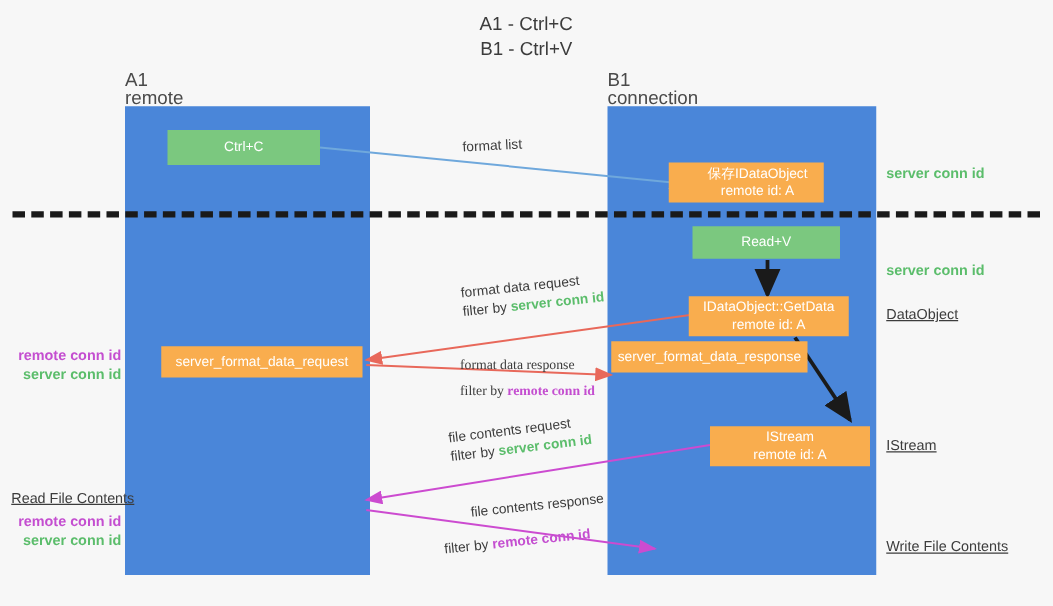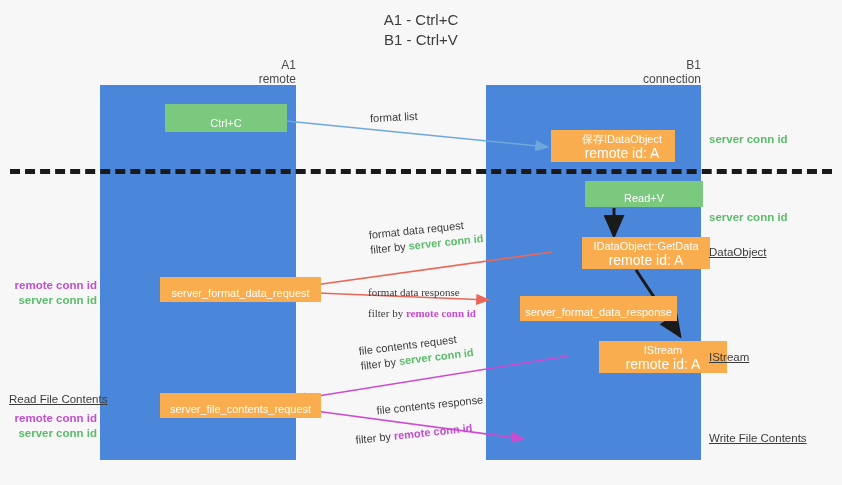--- a/index.html
+++ b/index.html
@@ -22,22 +22,22 @@
     left: 0; top: 10px;
     width: 842px;
     text-align: center;
     font-size: 15px;
     color: #3c3c3c;
     line-height: 20px;
   }
 
   
   .col-head {
-    text-align: right;
-    font-size: 12px;
+    text-align: left;
+    font-size: 15px;
     color: #4a4a4a;
     line-height: 14px;
   }
 
   
   .lane {
     background: #4a86d9;
     top: 85px;
     height: 375px;
   }
@@ -50,31 +50,30 @@
     width: 822px; height: 0;
     border-top: 5px dashed #1a1a1a;
   }
 
   
   .box {
     box-sizing: border-box;
     display: flex;
     flex-direction: column;
     align-items: center;
-    justify-content: flex-end;
+    justify-content: center;
     color: #ffffff;
     font-size: 11px;
     line-height: 14px;
     text-align: center;
     padding: 2px 6px;
-    margin-left: 31px;
   }
   .box.green { background: #7bc87f; }
   .box.orange { background: #f9ad4e; }
-  .box .l2 { font-size: 14px; }
+  .box .l2 { font-size: 11px; }
 
   
   .ann { font-size: 11.5px; line-height: 15px; }
   .ann.green { color: #5bbd6b; font-weight: bold; }
   .ann.purple { color: #c44ed0; font-weight: bold; }
   .ann.dark { color: #3c3c3c; text-decoration: underline; }
 
   
   .alabel {
     font-size: 11px;
@@ -144,50 +143,47 @@
 
     <line x1="293" y1="408" x2="524" y2="439" stroke="#cc4bd0" stroke-width="1.6" marker-end="url(#ah-mag)"></line>
   </svg>
 
   <div id="dash-line" class="abs"></div>
 
   <div class="abs box green" style="left:134px; top:104px; width:122px; height:28px;">
     <div>Ctrl+C</div>
   </div>
 
-  <div class="abs box orange" style="left:520px; top:130px; width:124px; height:32px;padding-left:24px;">
+  <div class="abs box orange" style="left:535px; top:130px; width:124px; height:32px;padding-left:24px;">
     <div>保存IDataObject</div>
     <div class="l2">remote id: A</div>
   </div>
 
   <div class="abs box green" style="left:554px; top:181px; width:118px; height:26px;">
     <div>Read+V</div>
   </div>
 
   <div class="abs box orange" style="left:551px; top:237px; width:128px; height:32px;">
     <div>IDataObject::GetData</div>
     <div class="l2">remote id: A</div>
   </div>
 
   <div class="abs box orange" style="left:129px; top:277px; width:161px; height:25px;">
     <div>server_format_data_request</div>
   </div>
 
-  <div class="abs box orange" style="left:489px; top:296px; width:157px; height:25px;">
+  <div class="abs box orange" style="left:489px; top:273px; width:157px; height:25px;">
     <div>server_format_data_response</div>
   </div>
 
   <div class="abs box orange" style="left:568px; top:341px; width:128px; height:32px;">
     <div>IStream</div>
     <div class="l2">remote id: A</div>
   </div>
 
-  <div class="abs box orange" style="left:129px; top:393px; width:161px; height:25px;">
-    <div>server_file_contents_request</div>
-  </div>
 
 
   <div class="abs alabel" style="left:370px; top:110px; transform:rotate(-3deg);">
     <span>format list</span>
   </div>
 
   <div class="abs alabel" style="left:368px; top:228px; transform:rotate(-6deg); transform-origin:left top;">
     <div>format data request</div>
     <div>
       <span>filter by </span><span class="g">server conn id</span>

